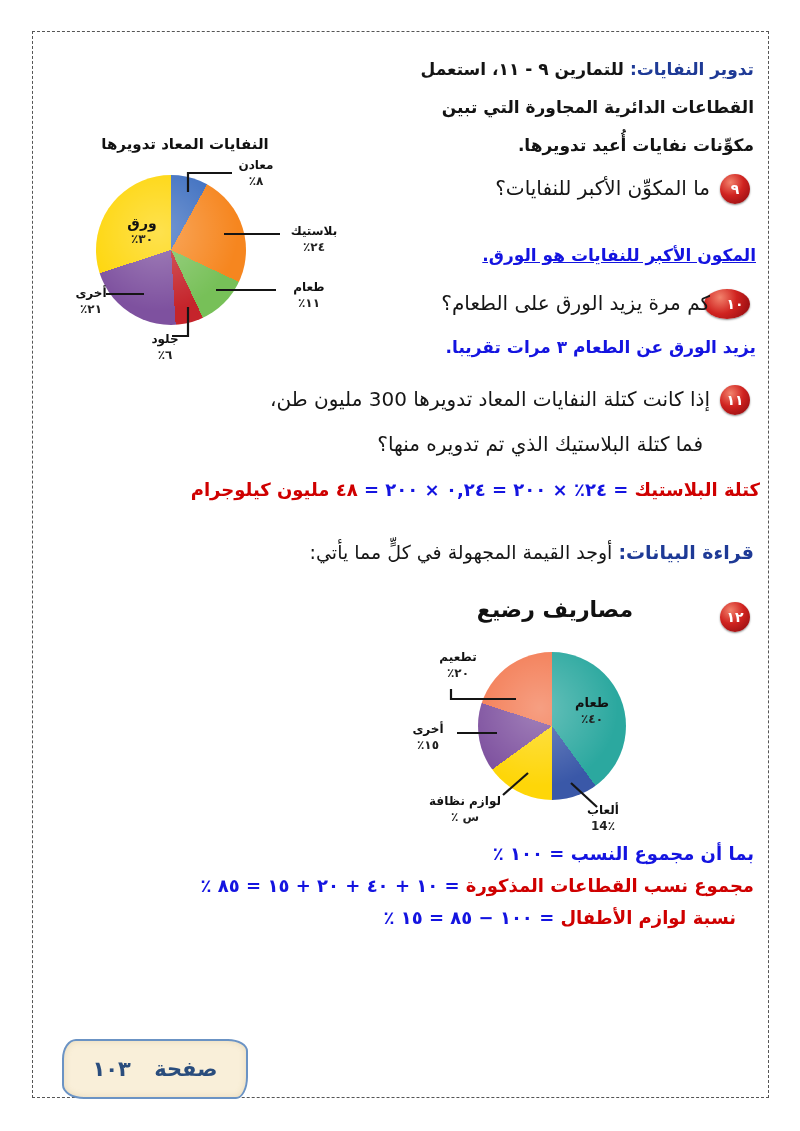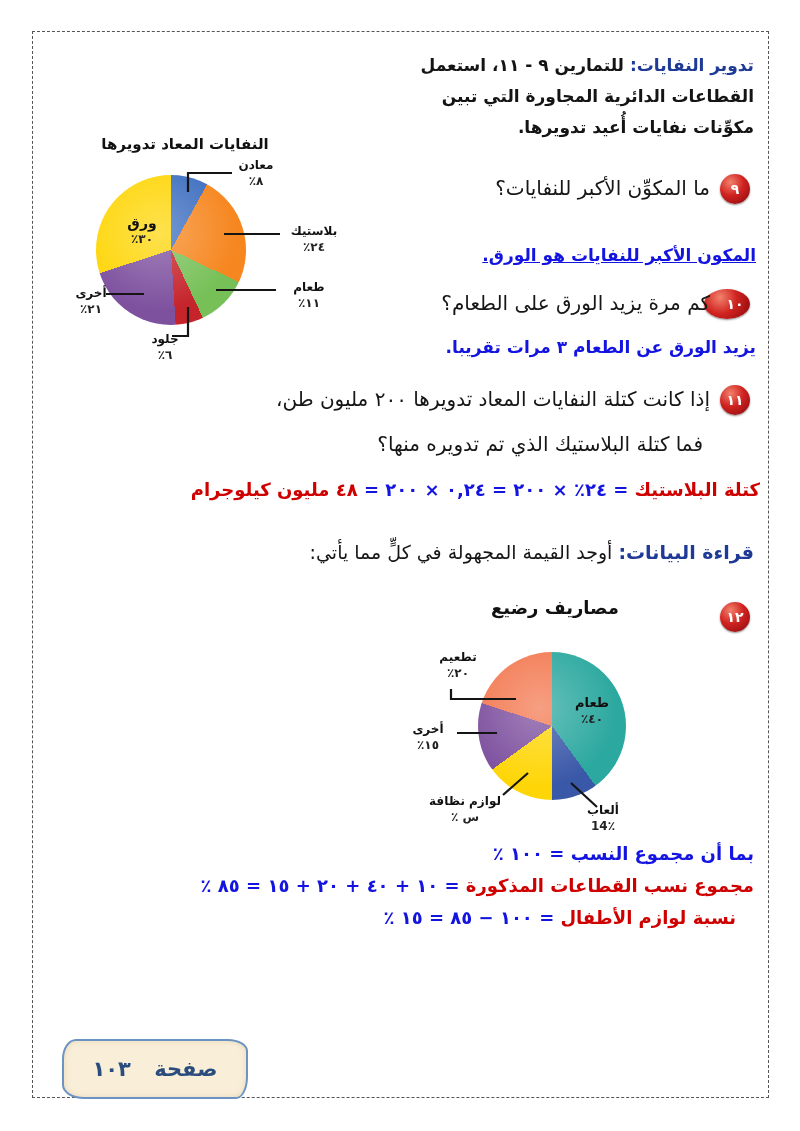--- a/index.html
+++ b/index.html
@@ -2,21 +2,21 @@
 <html lang="ar" dir="rtl"><head>
 <meta charset="utf-8">
 <style>
   html,body{margin:0;padding:0;background:#ffffff;}
   .page{position:relative;width:800px;height:1131px;background:#ffffff;overflow:hidden;
         font-family:"DejaVu Sans",sans-serif;direction:rtl;}
   .borderbox{position:absolute;left:32px;top:31px;width:735px;height:1065px;
         border:1px dashed #555;}
   .abs{position:absolute;}
   
-  .intro{top:50px;right:46px;width:378px;text-align:right;font-size:17px;line-height:31px;color:#141414;font-weight:bold;}
+  .intro{top:50px;right:46px;width:378px;text-align:right;font-size:17px;line-height:38px;color:#141414;font-weight:bold;}
   .navy{color:#1e3a96;}
   
   .badge{width:30px;height:30px;border-radius:50%;
          background:radial-gradient(circle at 35% 28%, #f2826c 0%, #d02320 45%, #9a0f12 85%);
          color:#fff;font-weight:bold;font-size:14px;display:flex;align-items:center;justify-content:center;
          box-shadow:0 1px 2px rgba(0,0,0,.45);}
   .qtext{font-size:20px;color:#161616;text-align:right;white-space:nowrap;}
   .ans{font-weight:bold;font-size:17px;white-space:nowrap;text-align:right;}
   .ans-lg{font-size:18px;}
   .blue{color:#1414e0;}
@@ -95,36 +95,36 @@
 
   <div class="abs badge" style="right:50px;top:289px;padding-left:16px;">
     <span>١٠</span>
   </div>
   <div class="abs qtext" style="right:90px;top:291px;">كم مرة يزيد الورق على الطعام؟</div>
   <div class="abs ans blue" style="right:44px;top:337px;">يزيد الورق عن الطعام ٣ مرات تقريبا.</div>
 
   <div class="abs badge" style="right:50px;top:385px;">
     <span>١١</span>
   </div>
-  <div class="abs qtext" style="right:90px;top:387px;">إذا كانت كتلة النفايات المعاد تدويرها ٢٠٠ مليون طن،</div>
+  <div class="abs qtext" style="right:90px;top:387px;">إذا كانت كتلة النفايات المعاد تدويرها 300 مليون طن،</div>
   <div class="abs qtext" style="right:97px;top:432px;">فما كتلة البلاستيك الذي تم تدويره منها؟</div>
   <div class="abs ans ans-lg" style="right:40px;top:479px;">
     <span class="red">كتلة البلاستيك </span><span class="blue">= ٢٤٪ × ٢٠٠ = ٠,٢٤ × ٢٠٠ = </span><span class="red">٤٨ مليون كيلوجرام</span>
   </div>
 
   <div class="abs" style="right:46px;top:541px;font-size:19px;text-align:right;white-space:nowrap;">
     <span class="navy" style="font-weight:bold;">قراءة البيانات:</span><span style="color:#161616;"> أوجد القيمة المجهولة في كلٍّ مما يأتي:</span>
   </div>
 
   <div class="abs badge" style="right:50px;top:602px;">
     <span>١٢</span>
   </div>
 
   <div class="chart" style="left:385px;top:595px;width:330px;height:245px;">
-    <div class="chart-title" style="left:70px;top:2px;width:200px;font-size:18px;">مصاريف رضيع</div>
+    <div class="chart-title" style="left:70px;top:2px;width:200px;font-size:22px;">مصاريف رضيع</div>
     <div class="pie" style="left: 93px; top: 57px; width: 148px; height: 148px; background: conic-gradient(rgb(43, 168, 159) 0%, rgb(43, 168, 159) 40%, rgb(58, 88, 168) 40%, rgb(58, 88, 168) 50%, rgb(254, 214, 8) 50%, rgb(254, 214, 8) 65%, rgb(126, 81, 159) 65%, rgb(126, 81, 159) 80%, rgb(243, 122, 82) 80%, rgb(243, 122, 82) 100%);"></div>
     <div class="pie-gloss" style="left:93px;top:57px;width:148px;height:148px;"></div>
 
     <svg class="leader" width="330" height="245" viewBox="0 0 330 245">
       <polyline points="66,94 66,104 131,104" fill="none" stroke="#151515" stroke-width="2.2"></polyline>
       <line x1="72" y1="138" x2="112" y2="138" stroke="#151515" stroke-width="2.2"></line>
       <line x1="118" y1="200" x2="143" y2="178" stroke="#151515" stroke-width="2.2"></line>
       <line x1="186" y1="188" x2="212" y2="212" stroke="#151515" stroke-width="2.2"></line>
     </svg>
 

